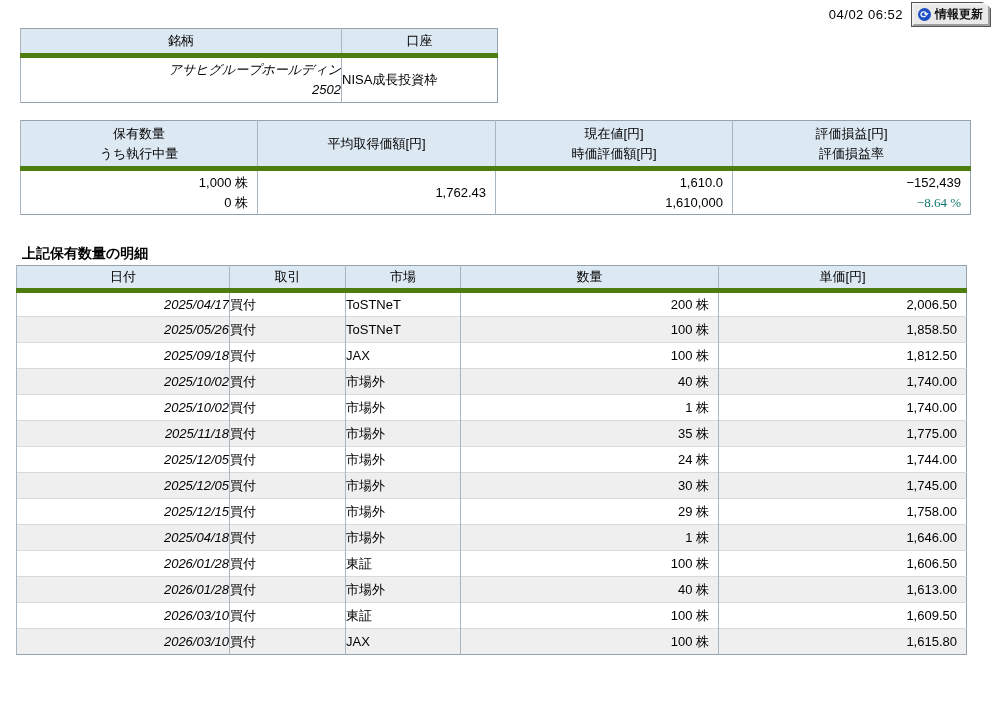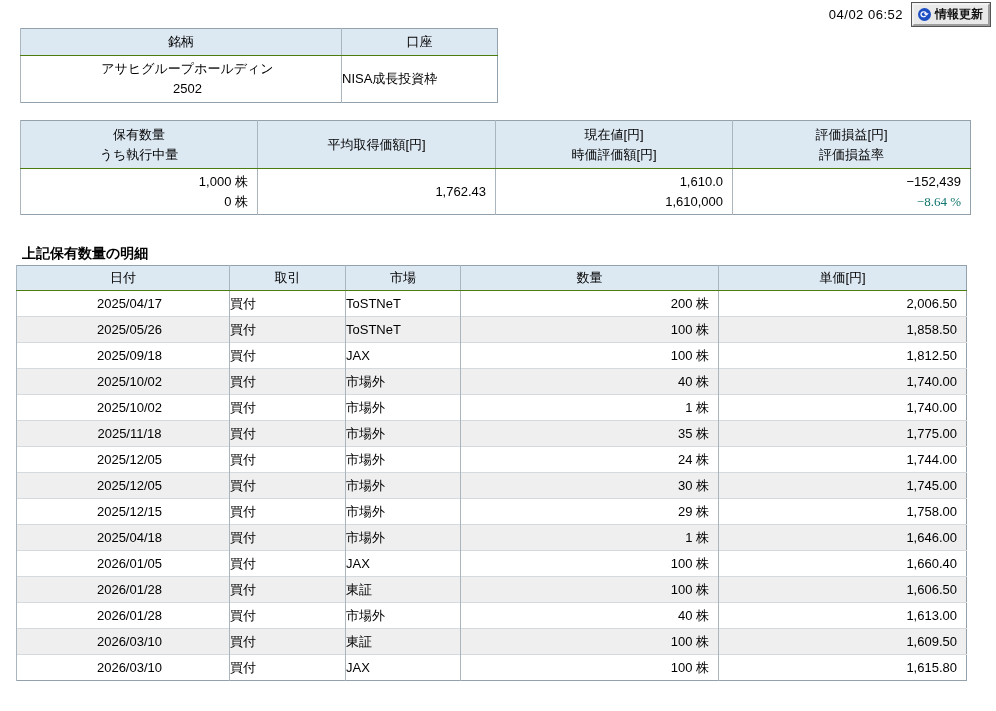--- a/index.html
+++ b/index.html
@@ -1,20 +1,20 @@
 <!DOCTYPE html>
 <html lang="ja"><head>
 <meta charset="utf-8">
 <style>
   * { margin:0; padding:0; box-sizing:border-box; }
   html,body { background:#fff; }
   .page {
     position:relative; width:996px; height:711px; background:#ffffff;
     font-family:"Liberation Sans","DejaVu Sans",sans-serif;
-    font-size:13px; color:#000; overflow:hidden;
+    font-size:13px; color:#000; overflow:hidden;border-radius:23px;
   }
 
   
   .topbar { position:absolute; top:3px; right:6px; display:flex; align-items:center; gap:9px; }
   .timestamp { font-size:13px; color:#000; letter-spacing:0.5px; }
   .refresh-btn {
     display:inline-flex; align-items:center; gap:4px;
     background:#e9e9e9; border:2px outset #f2f2f2; outline:1px solid #555;
     padding:1px 5px 1px 4px; font-size:12px; font-weight:bold; color:#111;
     cursor:pointer; font-family:inherit;
@@ -22,23 +22,23 @@
   .refresh-icon {
     display:inline-block; width:13px; height:13px; border-radius:50%;
     background:#1d4fc4; color:#fff; font-size:10px; line-height:13px;
     text-align:center; font-weight:bold;
   }
 
   
   table { border-collapse:collapse; position:absolute; table-layout:fixed; background:#fff; }
   table { border:1px solid #93a1ad; }
   th, td { border-left:1px solid #a9b5bf; font-weight:normal; font-size:13px; overflow:hidden; }
-  th { background:#dce8f2; border-bottom:1px solid #4d7c0f; text-align:center; vertical-align:middle; }
+  th { background:#dce8f2; border-bottom:5px solid #4d7c0f; text-align:center; vertical-align:middle; }
   td { border-top:1px solid #d4dade; vertical-align:middle; }
-  .al { text-align:center; padding-left:13px; }
+  .al { text-align:right; padding-left:13px;font-style:italic; }
   .ac { text-align:left; }
   .ar { text-align:right; padding-right:9px; }
   .line { line-height:20px; }
 
   
   .t1 { left:20px; top:28px; width:477px; }
   .t1 th { height:27px; }
   .t1 td { height:47px; }
 
   
@@ -218,27 +218,20 @@
         <td class="ar">1,758.00</td>
       </tr>
       <tr>
         <td class="al">2025/04/18</td>
         <td class="ac">買付</td>
         <td class="ac">市場外</td>
         <td class="ar">1 株</td>
         <td class="ar">1,646.00</td>
       </tr>
       <tr>
-        <td class="al">2026/01/05</td>
-        <td class="ac">買付</td>
-        <td class="ac">JAX</td>
-        <td class="ar">100 株</td>
-        <td class="ar">1,660.40</td>
-      </tr>
-      <tr>
         <td class="al">2026/01/28</td>
         <td class="ac">買付</td>
         <td class="ac">東証</td>
         <td class="ar">100 株</td>
         <td class="ar">1,606.50</td>
       </tr>
       <tr>
         <td class="al">2026/01/28</td>
         <td class="ac">買付</td>
         <td class="ac">市場外</td>

